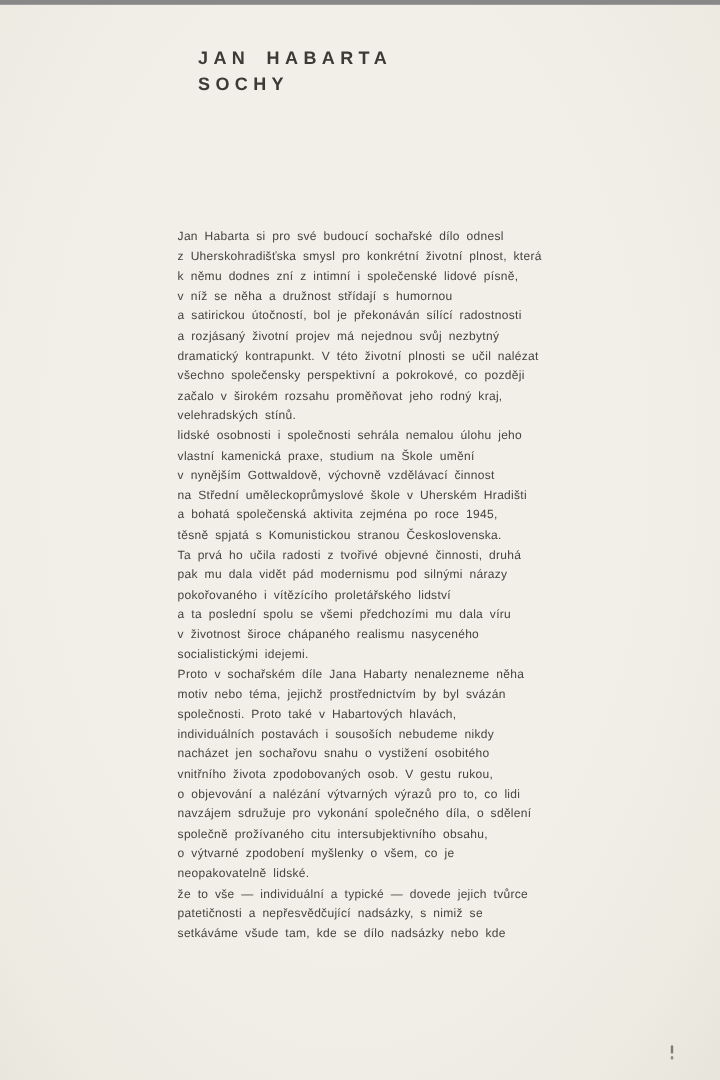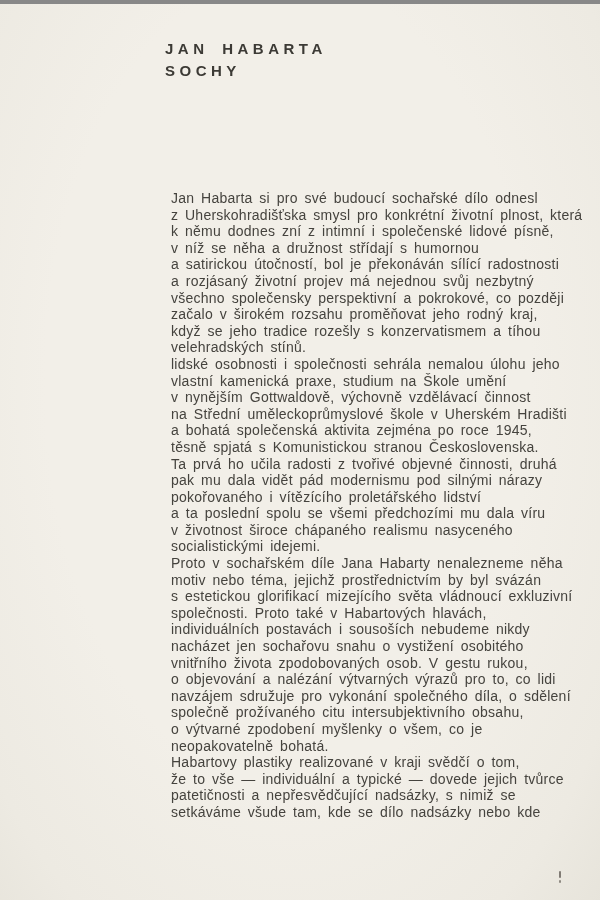--- a/index.html
+++ b/index.html
@@ -23,25 +23,25 @@
     color: #3c3a35;
     font-size: 15px;
     font-weight: bold;
     line-height: 22px;
     letter-spacing: 4.5px;
     word-spacing: 5px;
     white-space: nowrap;
   }
   .body-text {
     position: absolute;
-    left: 171px;
+    left: 148px;
     top: 186px;
     width: 405px;
     color: #45433e;
-    font-size: 14px;
+    font-size: 10px;
     line-height: 16.6px;
     letter-spacing: 0.25px;
     word-spacing: 2.6px;
   }
   .body-text .line {
     white-space: nowrap;
     height: 16.6px;
   }
   .ink-mark {
     position: absolute;
@@ -81,49 +81,47 @@
     <div>SOCHY</div>
   </div>
 
   <div class="body-text">
       <div class="line">Jan Habarta si pro své budoucí sochařské dílo odnesl</div>
       <div class="line">z Uherskohradišťska smysl pro konkrétní životní plnost, která</div>
       <div class="line">k němu dodnes zní z intimní i společenské lidové písně,</div>
       <div class="line">v níž se něha a družnost střídají s humornou</div>
       <div class="line">a satirickou útočností, bol je překonáván sílící radostnosti</div>
       <div class="line">a rozjásaný životní projev má nejednou svůj nezbytný</div>
+      <div class="line">dramatický kontrapunkt. V této životní plnosti se učil nalézat</div>
       <div class="line">všechno společensky perspektivní a pokrokové, co později</div>
       <div class="line">začalo v širokém rozsahu proměňovat jeho rodný kraj,</div>
-      <div class="line">když se jeho tradice rozešly s konzervatismem a tíhou</div>
       <div class="line">velehradských stínů.</div>
       <div class="line">lidské osobnosti i společnosti sehrála nemalou úlohu jeho</div>
       <div class="line">vlastní kamenická praxe, studium na Škole umění</div>
       <div class="line">v nynějším Gottwaldově, výchovně vzdělávací činnost</div>
       <div class="line">na Střední uměleckoprůmyslové škole v Uherském Hradišti</div>
       <div class="line">a bohatá společenská aktivita zejména po roce 1945,</div>
       <div class="line">těsně spjatá s Komunistickou stranou Československa.</div>
       <div class="line">Ta prvá ho učila radosti z tvořivé objevné činnosti, druhá</div>
       <div class="line">pak mu dala vidět pád modernismu pod silnými nárazy</div>
       <div class="line">pokořovaného i vítězícího proletářského lidství</div>
       <div class="line">a ta poslední spolu se všemi předchozími mu dala víru</div>
       <div class="line">v životnost široce chápaného realismu nasyceného</div>
       <div class="line">socialistickými idejemi.</div>
       <div class="line">Proto v sochařském díle Jana Habarty nenalezneme něha</div>
       <div class="line">motiv nebo téma, jejichž prostřednictvím by byl svázán</div>
-      <div class="line">s estetickou glorifikací mizejícího světa vládnoucí exkluzivní</div>
       <div class="line">společnosti. Proto také v Habartových hlavách,</div>
       <div class="line">individuálních postavách i sousoších nebudeme nikdy</div>
       <div class="line">nacházet jen sochařovu snahu o vystižení osobitého</div>
       <div class="line">vnitřního života zpodobovaných osob. V gestu rukou,</div>
       <div class="line">o objevování a nalézání výtvarných výrazů pro to, co lidi</div>
       <div class="line">navzájem sdružuje pro vykonání společného díla, o sdělení</div>
       <div class="line">společně prožívaného citu intersubjektivního obsahu,</div>
       <div class="line">o výtvarné zpodobení myšlenky o všem, co je</div>
-      <div class="line">neopakovatelně bohatá.</div>
-      <div class="line">Habartovy plastiky realizované v kraji svědčí o tom,</div>
+      <div class="line">neopakovatelně lidské.</div>
       <div class="line">že to vše — individuální a typické — dovede jejich tvůrce</div>
       <div class="line">patetičnosti a nepřesvědčující nadsázky, s nimiž se</div>
       <div class="line">setkáváme všude tam, kde se dílo nadsázky nebo kde</div>
     </div>
 
   <div class="ink-mark"></div>
 
 </div>
 
 </body></html>

